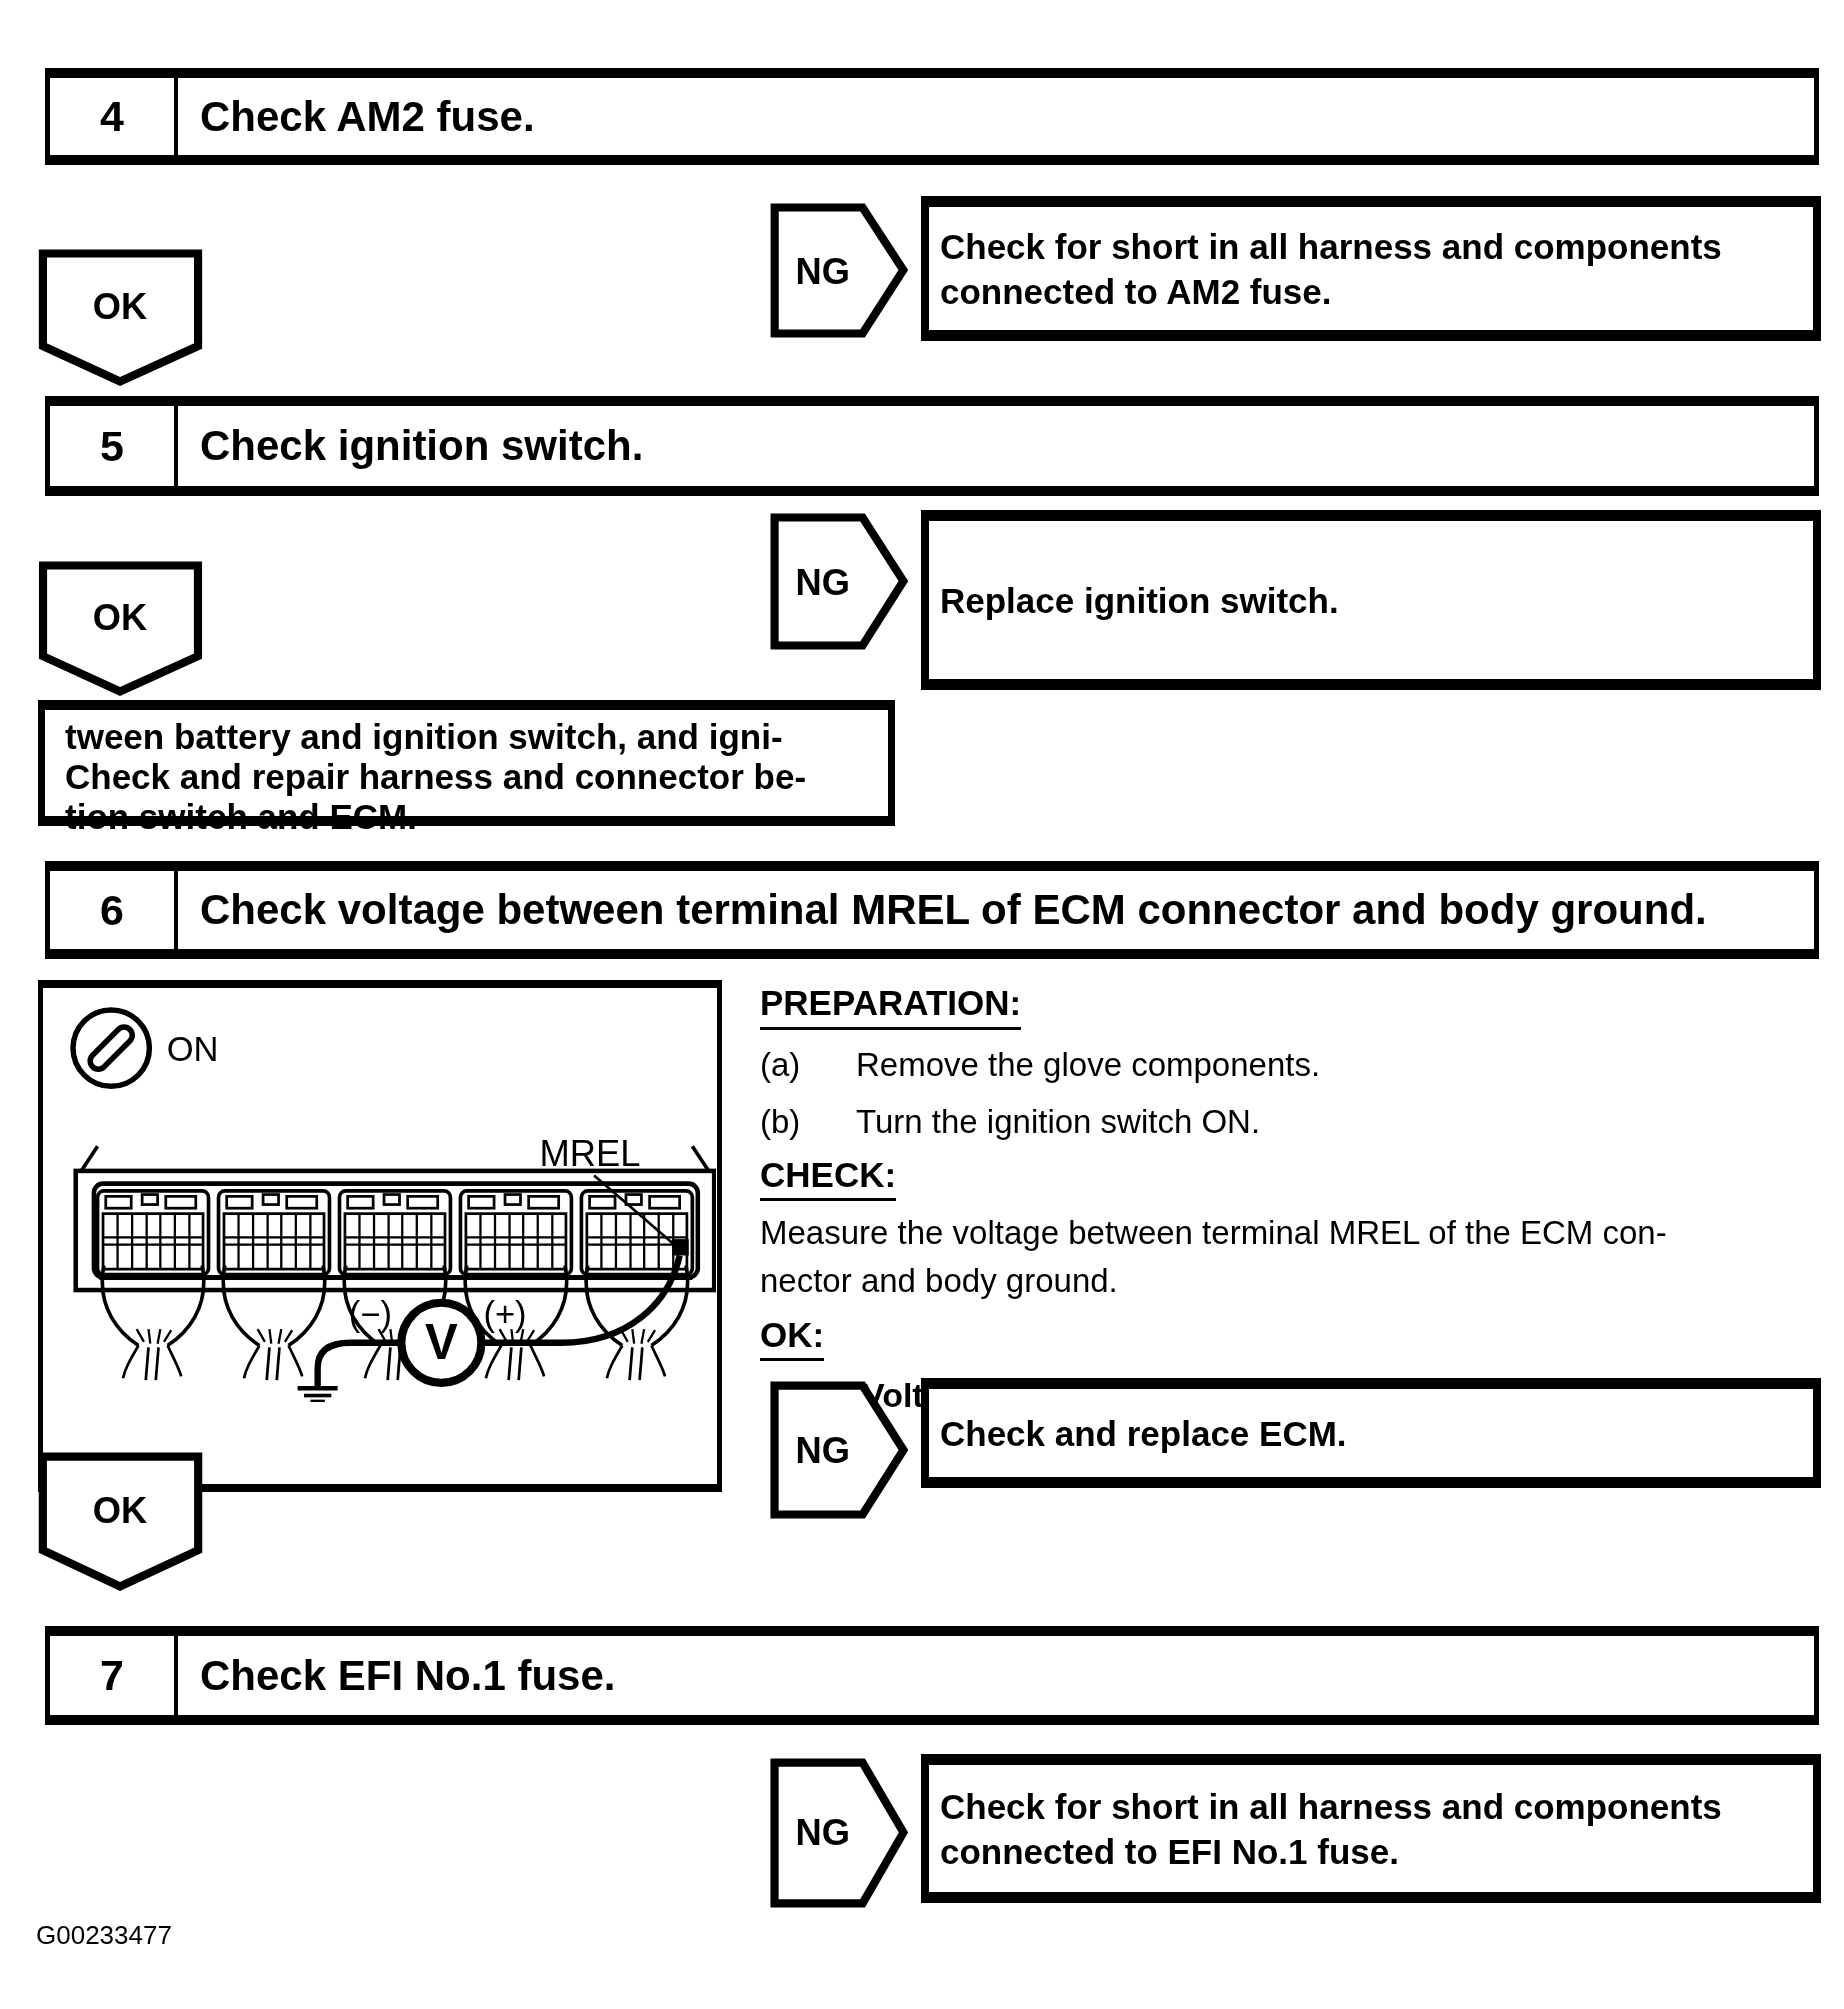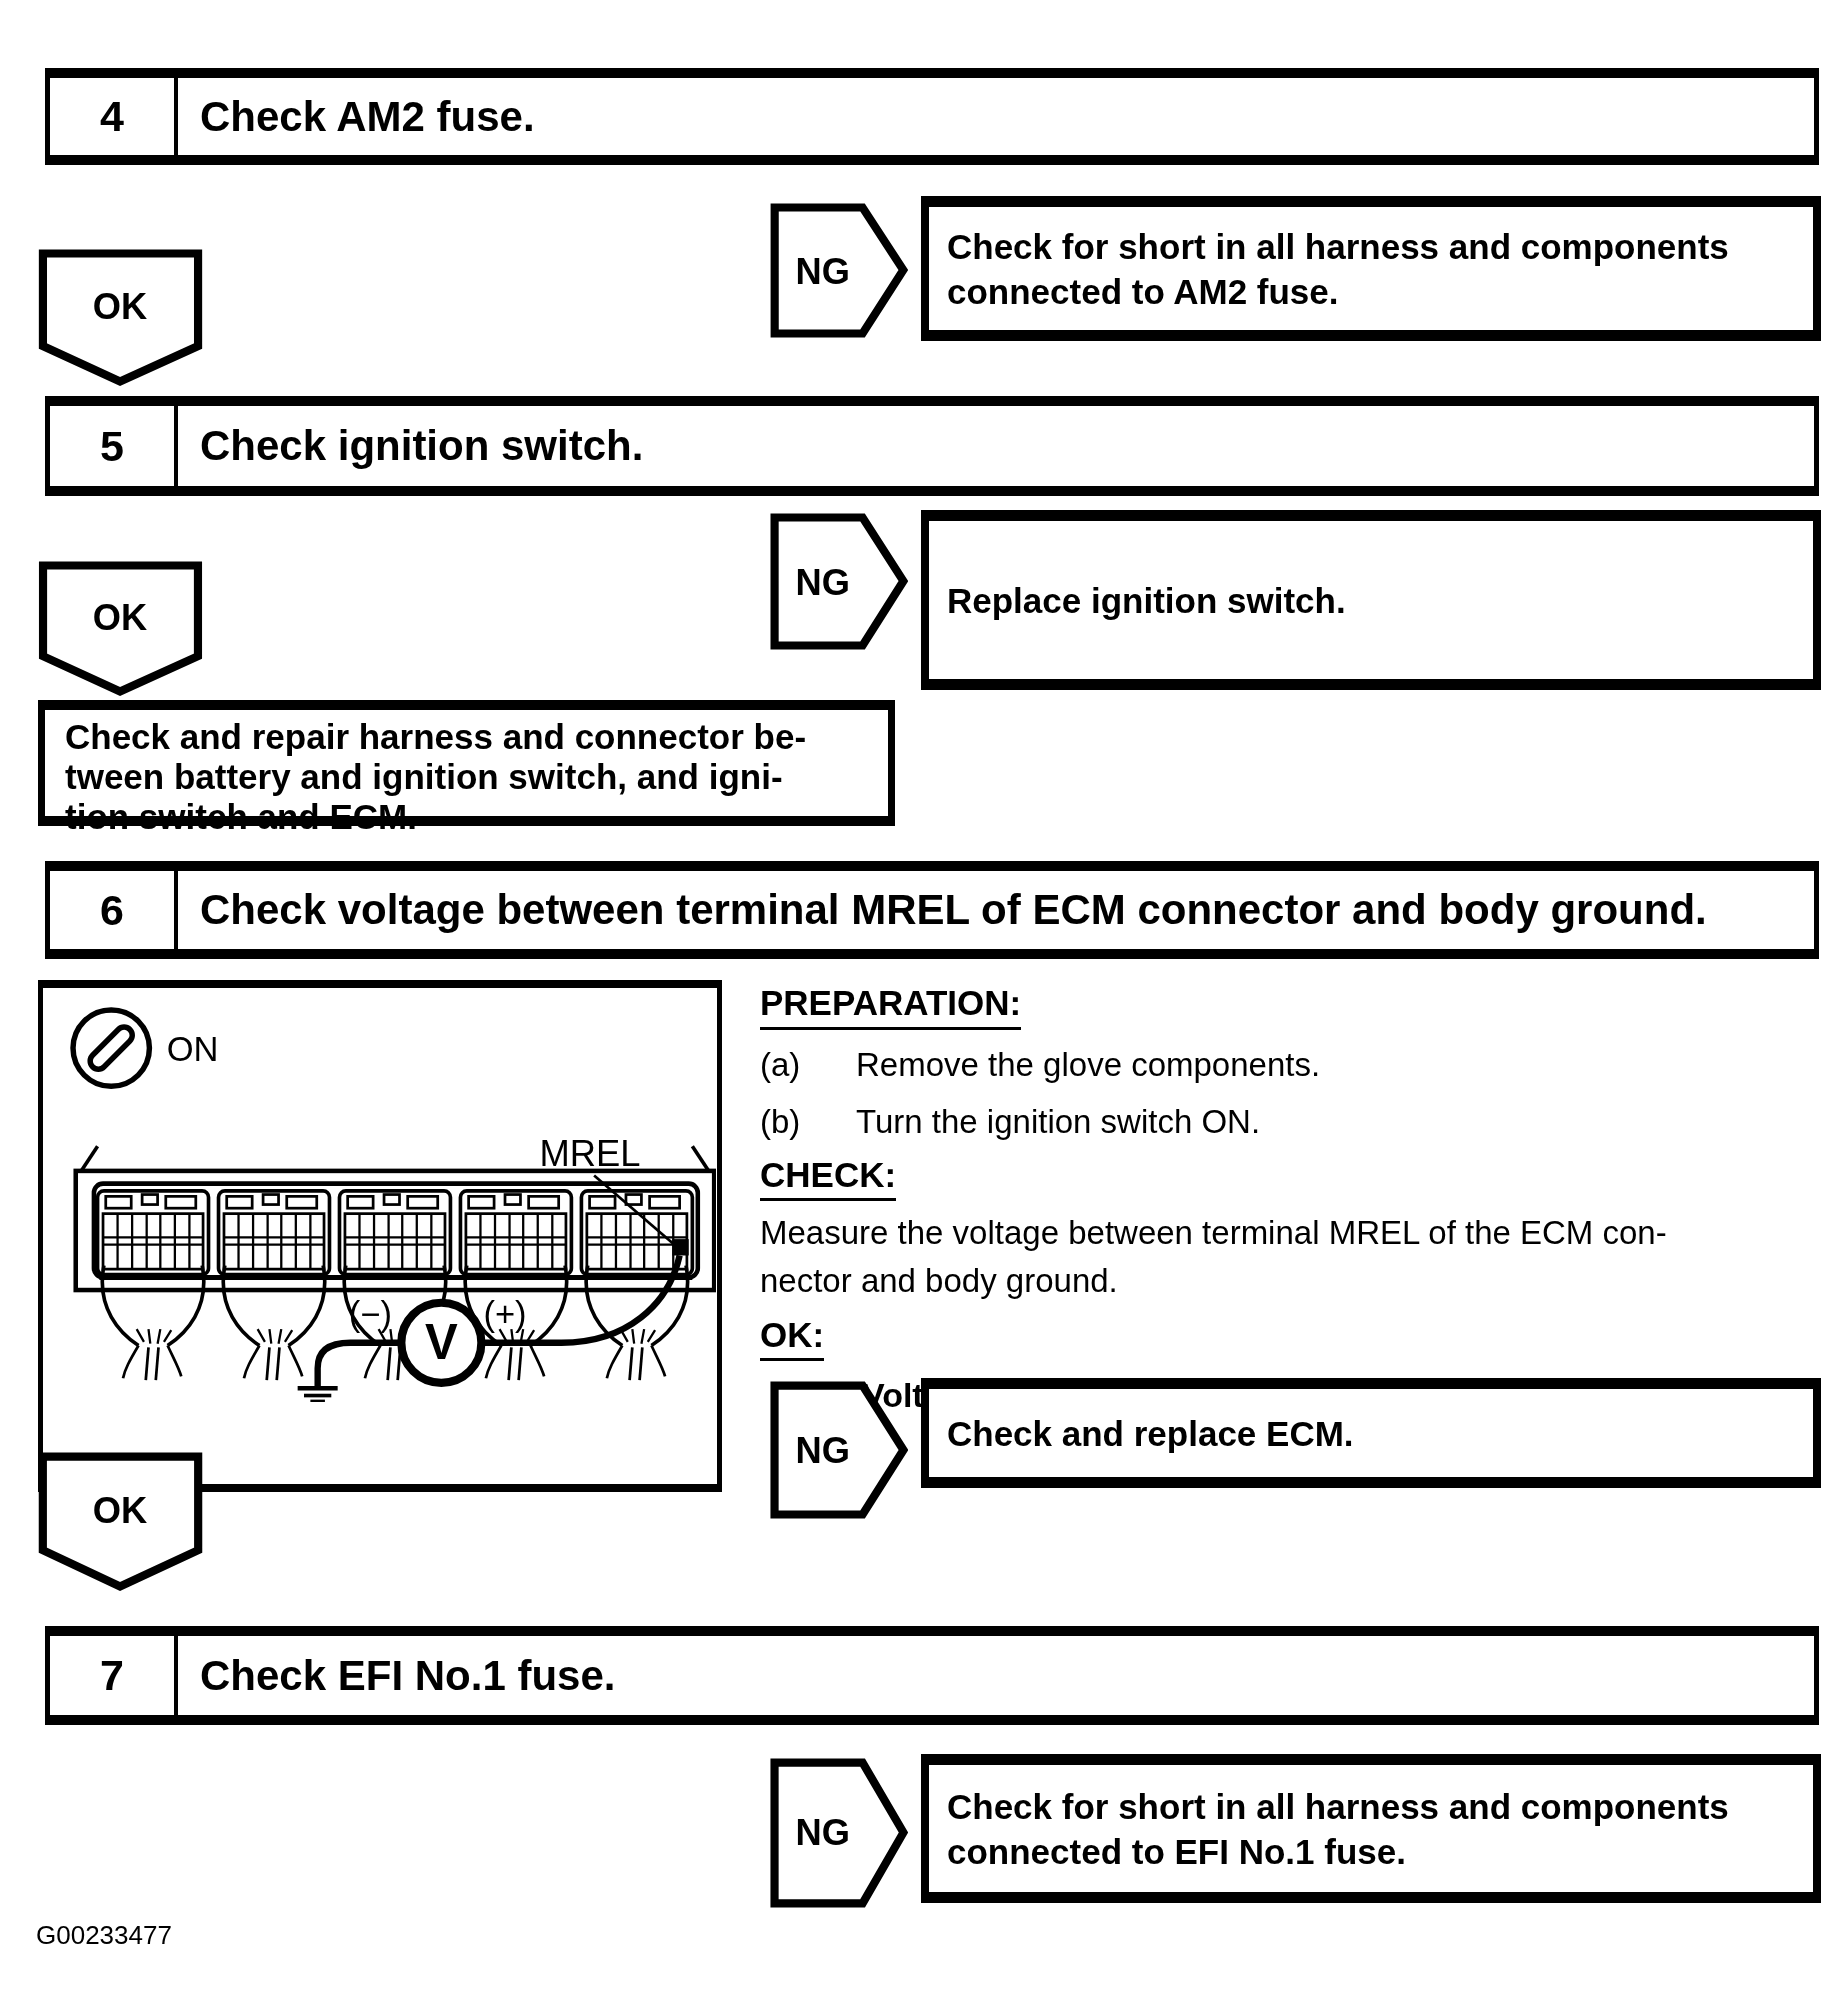--- a/index.html
+++ b/index.html
@@ -19,21 +19,21 @@
     justify-content:center;font-weight:bold;font-size:43px;flex:0 0 auto;
   }
   .steptitle{
     flex:1;display:flex;align-items:center;padding-left:22px;
     font-weight:bold;font-size:42px;white-space:nowrap;
   }
   
   .ngbox{
     border:8.2px solid #000;border-top-width:11px;border-bottom-width:11px;
     background:#fff;display:flex;flex-direction:column;justify-content:center;
-    padding-left:18px;font-weight:bold;font-size:35px;line-height:45px;
+    padding-left:11px;font-weight:bold;font-size:35px;line-height:45px;
   }
   .ngbox .line{white-space:nowrap;}
   
   .notebox{
     border:7.3px solid #000;border-top-width:10px;border-bottom-width:10px;
     background:#fff;padding:7.3px 0 0 20px;font-weight:bold;font-size:35px;line-height:40px;
   }
   .notebox .line{white-space:nowrap;}
   
   .pent{display:block;}
@@ -98,22 +98,22 @@
 </div>
 
 <div class="abs" style="left:38px;top:561px;width:165px;height:135px;">
   <svg class="pent" width="165" height="135" viewBox="0 0 181 149">
     <polygon points="5,5 176,5 176,105 90,144 5,105" fill="#fff" stroke="#000" stroke-width="9"></polygon>
     <text x="90" y="76" text-anchor="middle">OK</text>
   </svg>
 </div>
 
 <div class="abs notebox" style="left:38px;top:700px;width:857px;height:126px;">
+  <div class="line">tween battery and ignition switch, and igni-</div>
   <div class="line">Check and repair harness and connector be-</div>
-  <div class="line">tween battery and ignition switch, and igni-</div>
   <div class="line">tion switch and ECM.</div>
 </div>
 
 <div class="abs stepbox" style="left:45px;top:861px;width:1774px;height:98px;">
   <div class="stepnum">6</div>
   <div class="steptitle">Check voltage between terminal MREL of ECM connector and body ground.</div>
 </div>
 
 <div class="abs diagbox" style="left:38px;top:980px;width:684px;height:512px;">
   <svg width="673" height="414" viewBox="0 0 740 455">

